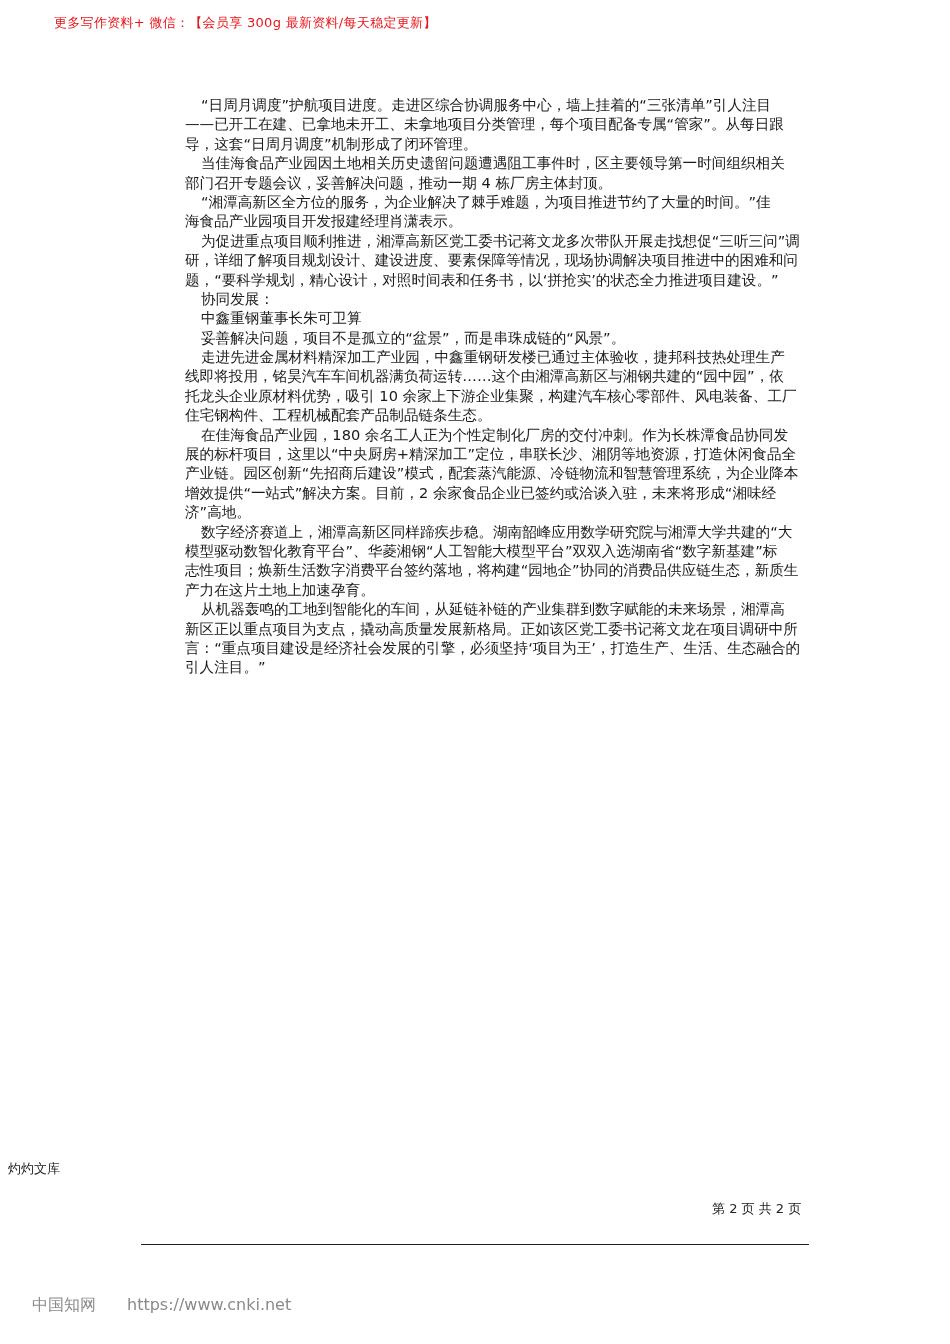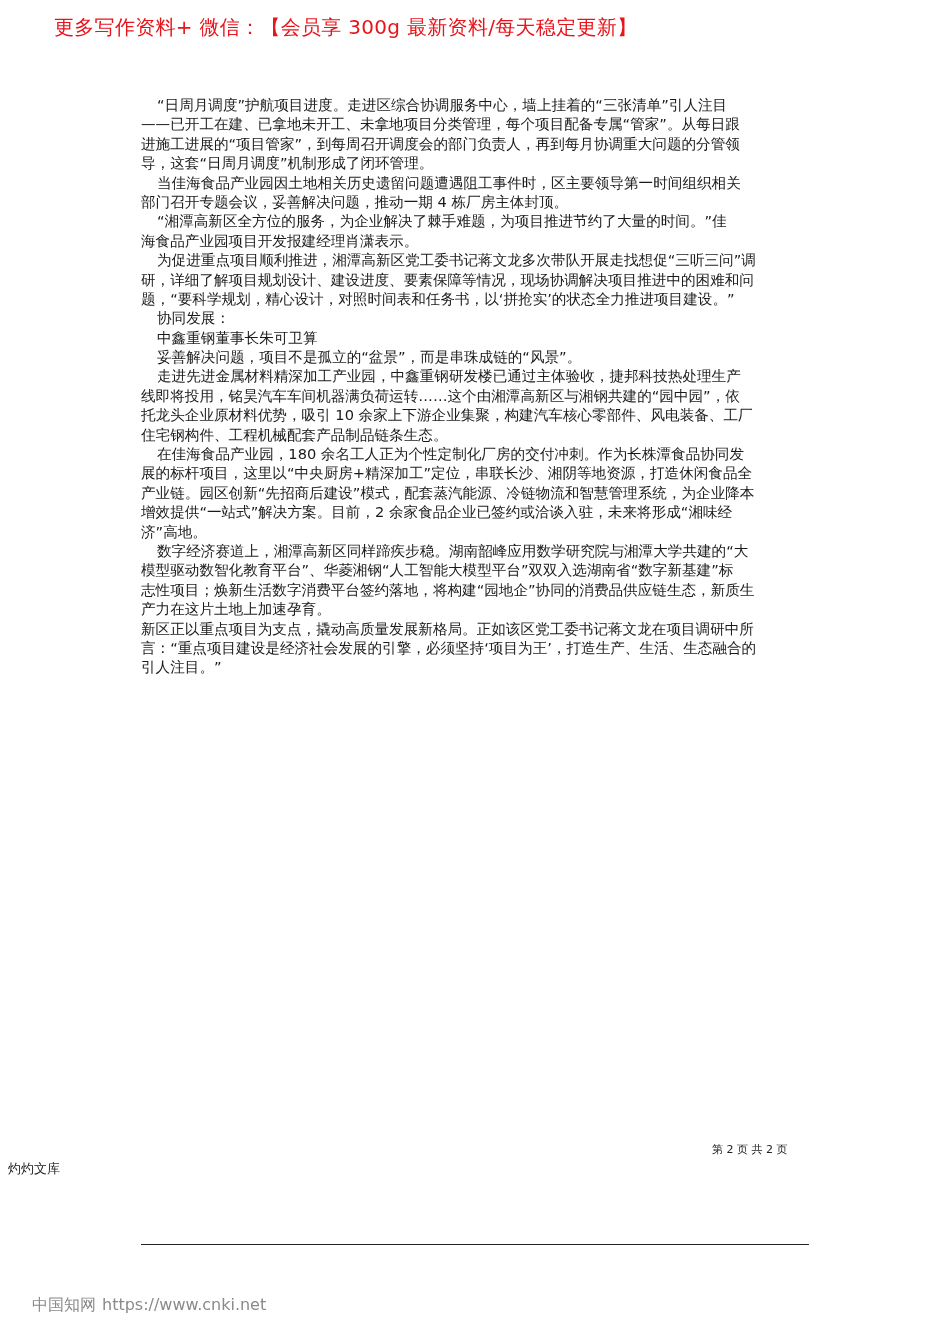--- a/index.html
+++ b/index.html
@@ -3,58 +3,57 @@
 <meta charset="utf-8">
 <style>
   html, body { margin: 0; padding: 0; background: #ffffff; }
   body {
     width: 950px; height: 1344px; position: relative; overflow: hidden;
     font-family: "DejaVu Sans", "Liberation Sans", sans-serif;
     color: #1a1a1a;
   }
   .promo {
     position: absolute; left: 54px; top: 14px;
-    font-size: 20px; color: #e8141b; letter-spacing: 0.3px;
+    font-size: 13px; color: #e8141b; letter-spacing: 0.3px;
     white-space: nowrap;
   }
   .body-text {
     position: absolute; left: 141px; top: 95px; width: 700px;
     font-size: 14.6px; line-height: 19.4px;
   }
-  .line { white-space: nowrap; height: 19.4px; }
+  .line { white-space: nowrap; height: 19.4px; margin-left: 44px; }
   .indent { padding-left: 16px; }
   .page-num {
-    position: absolute; left: 712px; top: 1142px;
-    font-size: 11px; color: #222; white-space: nowrap;
+    position: absolute; left: 712px; top: 1200px;
+    font-size: 13px; color: #222; white-space: nowrap;
   }
   .library {
     position: absolute; left: 8px; top: 1160px;
     font-size: 13px; color: #222; white-space: nowrap;
   }
   .rule {
     position: absolute; left: 141px; top: 1244px; width: 668px; height: 1px;
     background: #222;
   }
   .source {
     position: absolute; left: 32px; top: 1295px;
     font-size: 16px; color: #8a8a8a; white-space: nowrap;
   }
-  .source .url { margin-left: 6px; }
+  .source .url { margin-left: 31px; }
 </style>
 </head>
 <body>
 
 <div class="promo">更多写作资料+ 微信：【会员享 300g 最新资料/每天稳定更新】</div>
 
 <div class="body-text">
 
   <div>
     <div class="line indent">“日周月调度”护航项目进度。走进区综合协调服务中心，墙上挂着的“三张清单”引人注目</div>
     <div class="line">——已开工在建、已拿地未开工、未拿地项目分类管理，每个项目配备专属“管家”。从每日跟</div>
-    <div class="line">进施工进展的“项目管家”，到每周召开调度会的部门负责人，再到每月协调重大问题的分管领</div>
     <div class="line">导，这套“日周月调度”机制形成了闭环管理。</div>
   </div>
 
   <div>
     <div class="line indent">当佳海食品产业园因土地相关历史遗留问题遭遇阻工事件时，区主要领导第一时间组织相关</div>
     <div class="line">部门召开专题会议，妥善解决问题，推动一期 4 栋厂房主体封顶。</div>
   </div>
 
   <div>
     <div class="line indent">“湘潭高新区全方位的服务，为企业解决了棘手难题，为项目推进节约了大量的时间。”佳</div>
@@ -96,20 +95,21 @@
   </div>
 
   <div>
     <div class="line indent">数字经济赛道上，湘潭高新区同样蹄疾步稳。湖南韶峰应用数学研究院与湘潭大学共建的“大</div>
     <div class="line">模型驱动数智化教育平台”、华菱湘钢“人工智能大模型平台”双双入选湖南省“数字新基建”标</div>
     <div class="line">志性项目；焕新生活数字消费平台签约落地，将构建“园地企”协同的消费品供应链生态，新质生</div>
     <div class="line">产力在这片土地上加速孕育。</div>
   </div>
 
   <div>
+    <div class="line indent">从机器轰鸣的工地到智能化的车间，从延链补链的产业集群到数字赋能的未来场景，湘潭高</div>
     <div class="line">新区正以重点项目为支点，撬动高质量发展新格局。正如该区党工委书记蒋文龙在项目调研中所</div>
     <div class="line">言：“重点项目建设是经济社会发展的引擎，必须坚持‘项目为王’，打造生产、生活、生态融合的</div>
     <div class="line">引人注目。”</div>
   </div>
 </div>
 
 <div class="page-num">第 2 页 共 2 页</div>
 <div class="library">灼灼文库</div>
 <div class="rule"></div>
 <div class="source">

